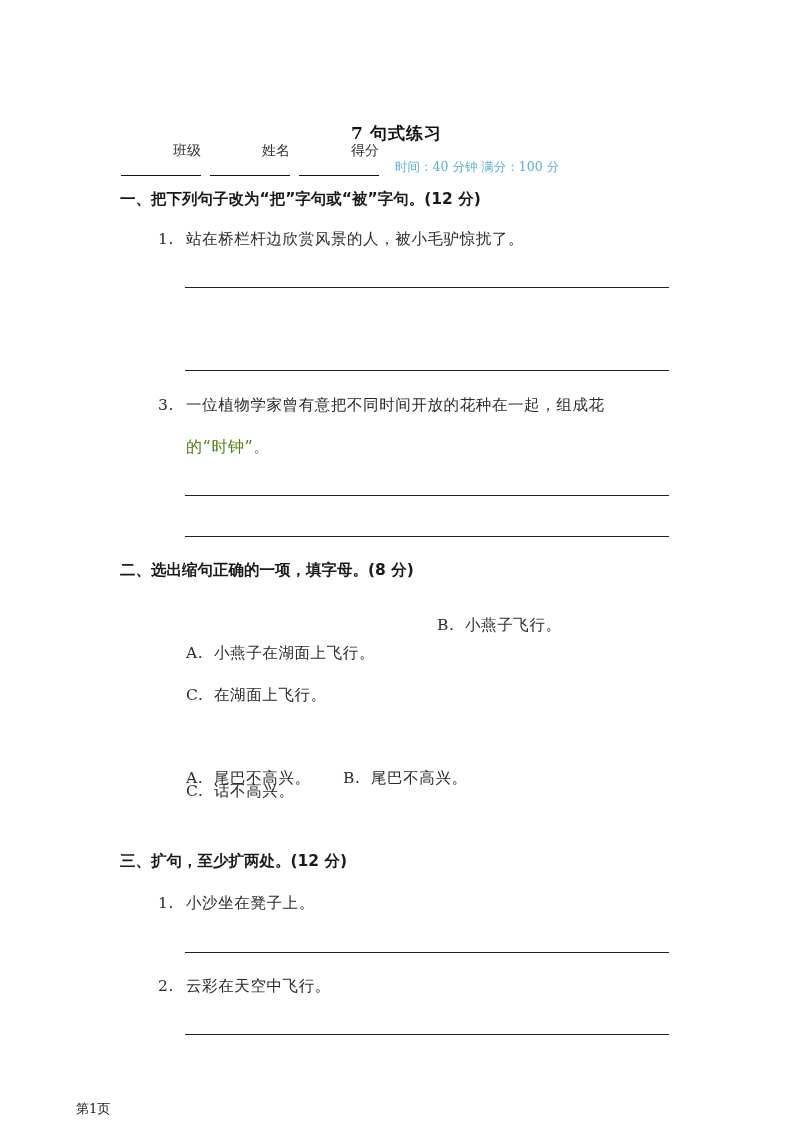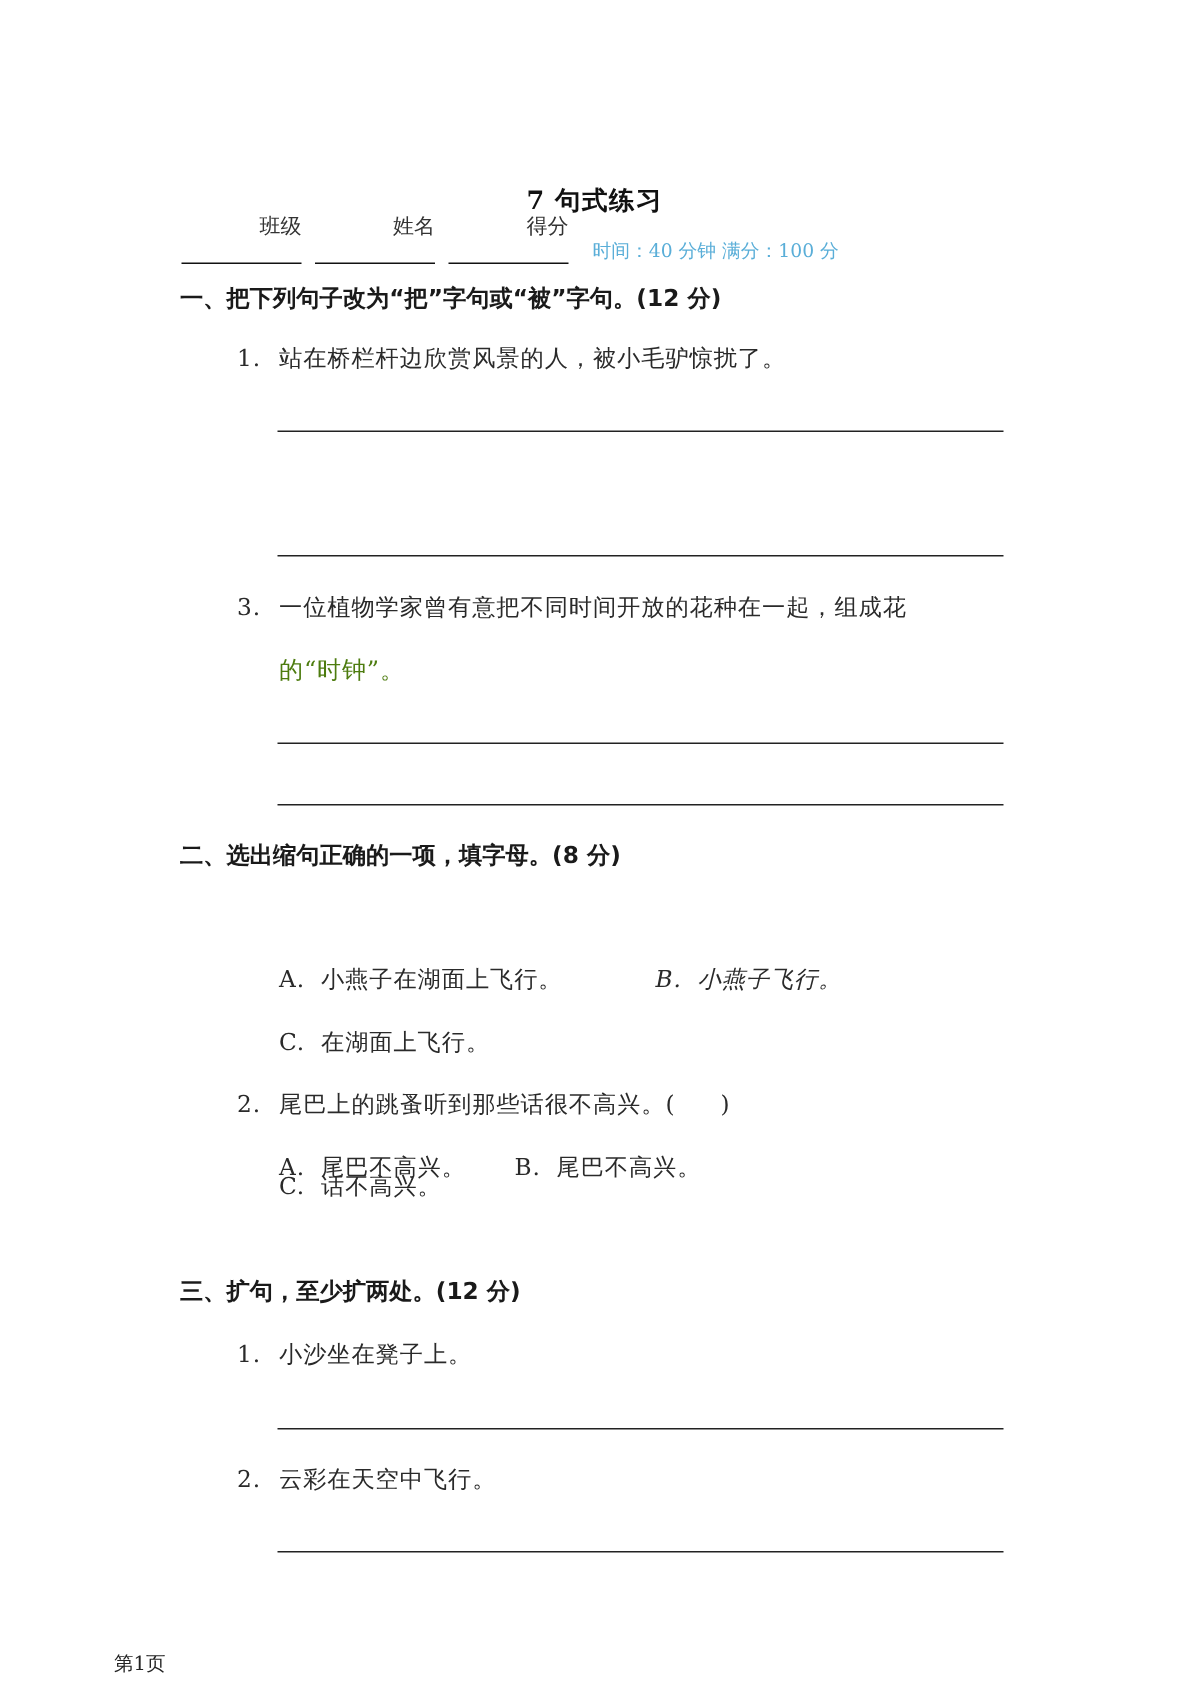--- a/index.html
+++ b/index.html
@@ -98,30 +98,27 @@
   </div>
   <div class="cont" style="top:420px;">的“时钟”。</div>
   <div class="answer-line" style="top:478px;"></div>
   <div class="answer-line" style="top:519px;"></div>
 
   <div class="section-head" style="top:543px;">二、选出缩句正确的一项，填字母。(8 分)</div>
 
   <div class="opt" style="top:626px; left:186px;">
     <span class="letter">A.</span><span>小燕子在湖面上飞行。</span>
   </div>
-  <div class="opt" style="top:626px; left:437px;font-style:italic;">
+  <div class="opt" style="top:598px; left:437px;">
     <span class="letter">B.</span><span>小燕子飞行。</span>
   </div>
   <div class="opt" style="top:668px; left:186px;">
     <span class="letter">C.</span><span>在湖面上飞行。</span>
   </div>
 
-  <div class="q" style="top:709px;">
-    <span class="no">2.</span><span>尾巴上的跳蚤听到那些话很不高兴。(</span><span class="paren-gap"></span><span>)</span>
-  </div>
   <div class="opt" style="top:751px; left:186px;">
     <span class="letter">A.</span><span>尾巴不高兴。</span>
   </div>
   <div class="opt" style="top:751px; left:343px;">
     <span class="letter">B.</span><span>尾巴不高兴。</span>
   </div>
   <div class="opt" style="top:764px; left:186px;">
     <span class="letter">C.</span><span>话不高兴。</span>
   </div>
 

